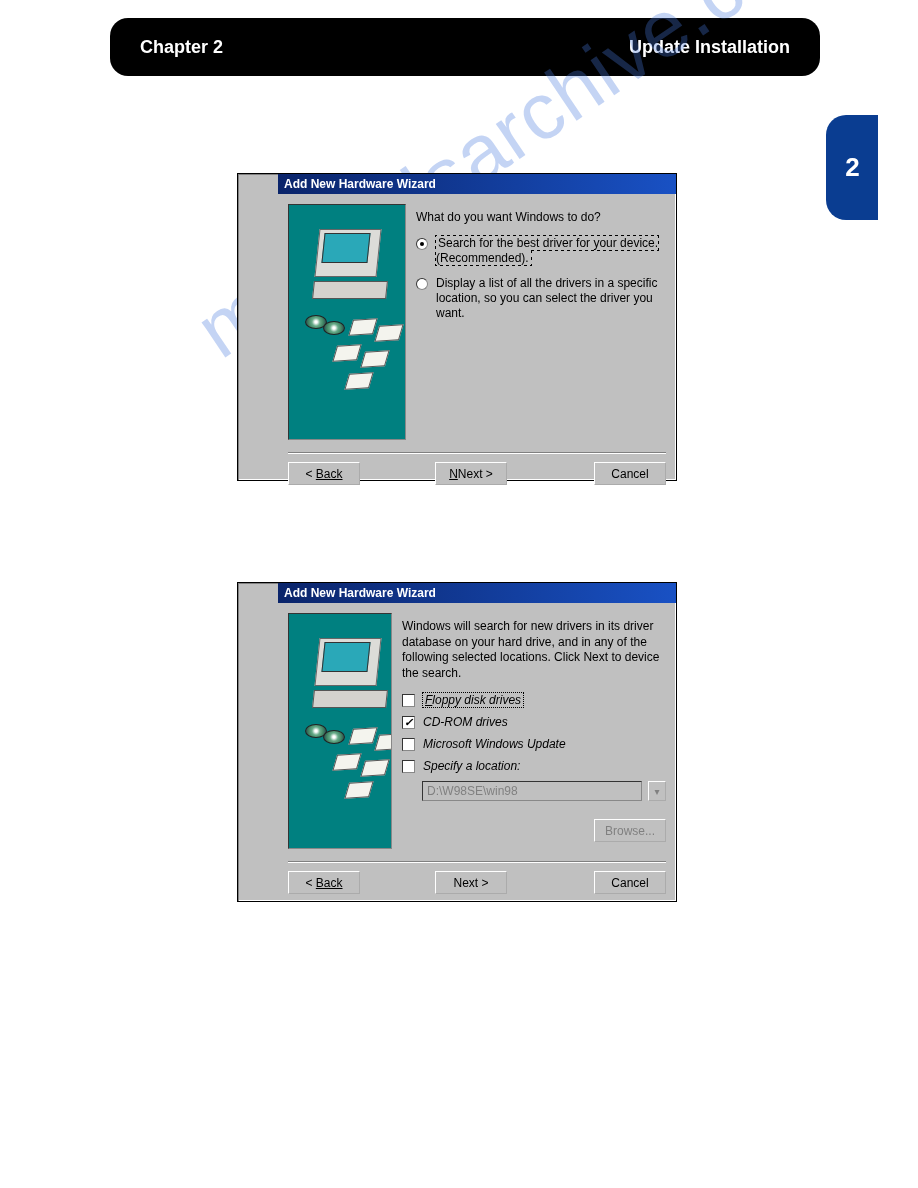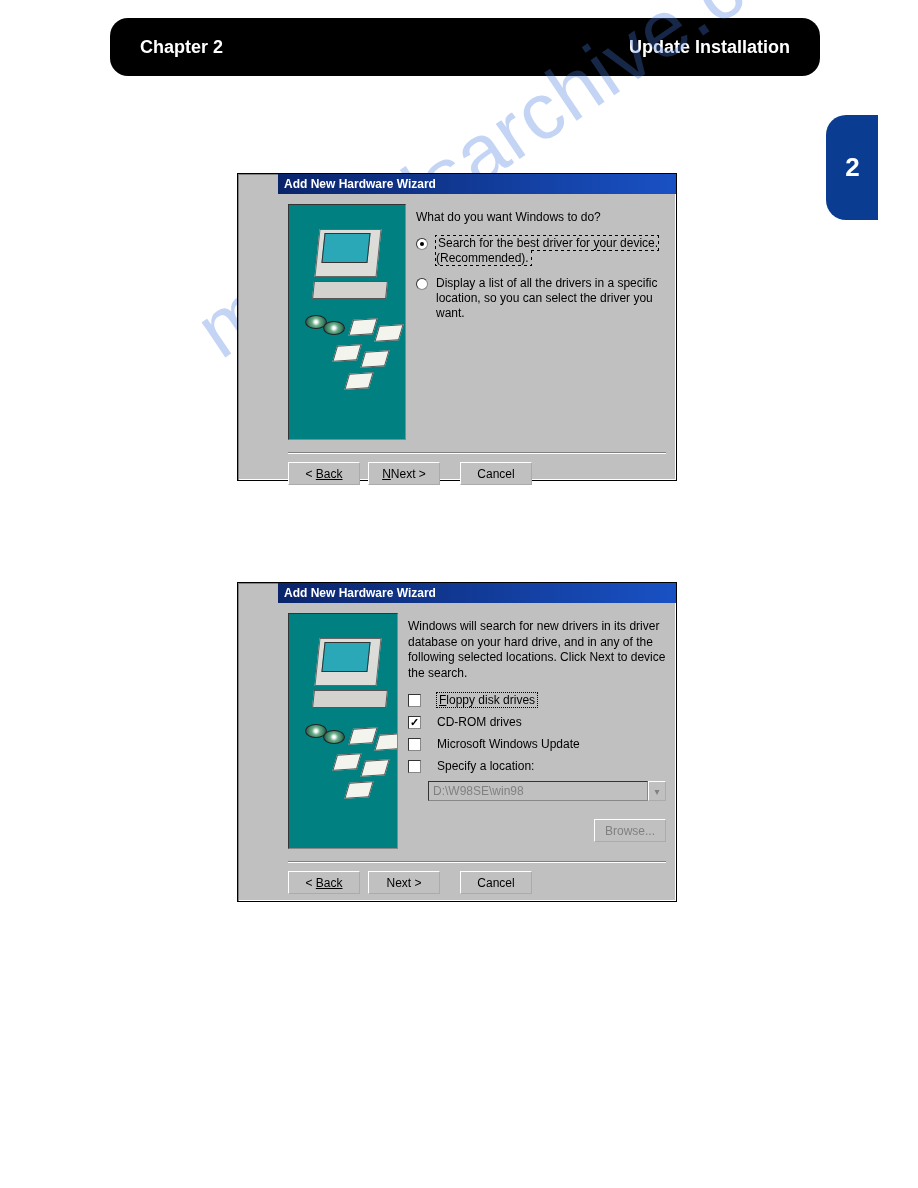--- a/index.html
+++ b/index.html
@@ -104,46 +104,46 @@
     border: 1px inset #888; background:#fff; margin-top:2px;
     position: relative; flex-shrink:0;
   }
   .radio-dot.checked::after {
     content:""; position:absolute; left:3px; top:3px; width:4px; height:4px;
     background:#000; border-radius:50%;
   }
   .opt-text { line-height: 1.25; }
   .focus-rect { outline: 1px dotted #000; outline-offset: 0px; padding: 0 2px; margin-top: 44px; }
 
-  .chk-row { display:flex; align-items:center; gap:16px; margin-bottom:8px; }
+  .chk-row { display:flex; align-items:center; gap:8px; margin-bottom:8px;font-style:italic; }
   .chk {
     width:13px; height:13px; background:#fff; border:1px inset #888;
     display:flex; align-items:center; justify-content:center; flex-shrink:0;
     font-size:11px; color:#000; line-height:1;
   }
   .chk.checked::after { content:"✓"; font-weight:bold; }
 
-  .path-row { margin-left:20px; display:flex; gap:0; }
+  .path-row { margin-left:20px; display:flex; gap:6px; }
   .path-input {
     width: 220px; height:20px; border:1px inset #888; background:#c0c0c0;
     color:#808080; font-size:12px; padding:2px 4px;
   }
   .combo-btn {
     width:18px; height:20px; border:1px outset #fff; background:#c0c0c0;
     display:flex; align-items:center; justify-content:center; font-size:10px; color:#808080;
   }
   .browse-row { display:flex; justify-content:flex-end; margin-top:18px; }
   .btn {
     min-width:72px; height:23px; background:#c0c0c0; border:1px outset #fff;
     font-size:12px; font-family:"MS Sans Serif",Tahoma,Arial; text-align:center;
     padding:2px 10px; cursor:pointer;
   }
   .btn.disabled { color:#808080; box-shadow: none; }
   .sep { height:2px; border-top:1px solid #808080; border-bottom:1px solid #fff; margin: 2px 10px 8px 10px; }
-  .btn-row { display:flex; justify-content:flex-start; gap:8px; padding: 0 10px 10px 10px; }
+  .btn-row { display:flex; justify-content:space-between; gap:8px; padding: 0 10px 10px 10px; }
   .u { text-decoration: underline; }
 
   
   .wm {
     position:absolute; left:180px; top:300px;
     font-size:80px; font-weight:400; color:rgba(70,120,220,0.32);
     transform: rotate(-34deg); transform-origin: left top;
     pointer-events:none; font-family: Arial, sans-serif; letter-spacing:1px;
     white-space: nowrap;
   }

